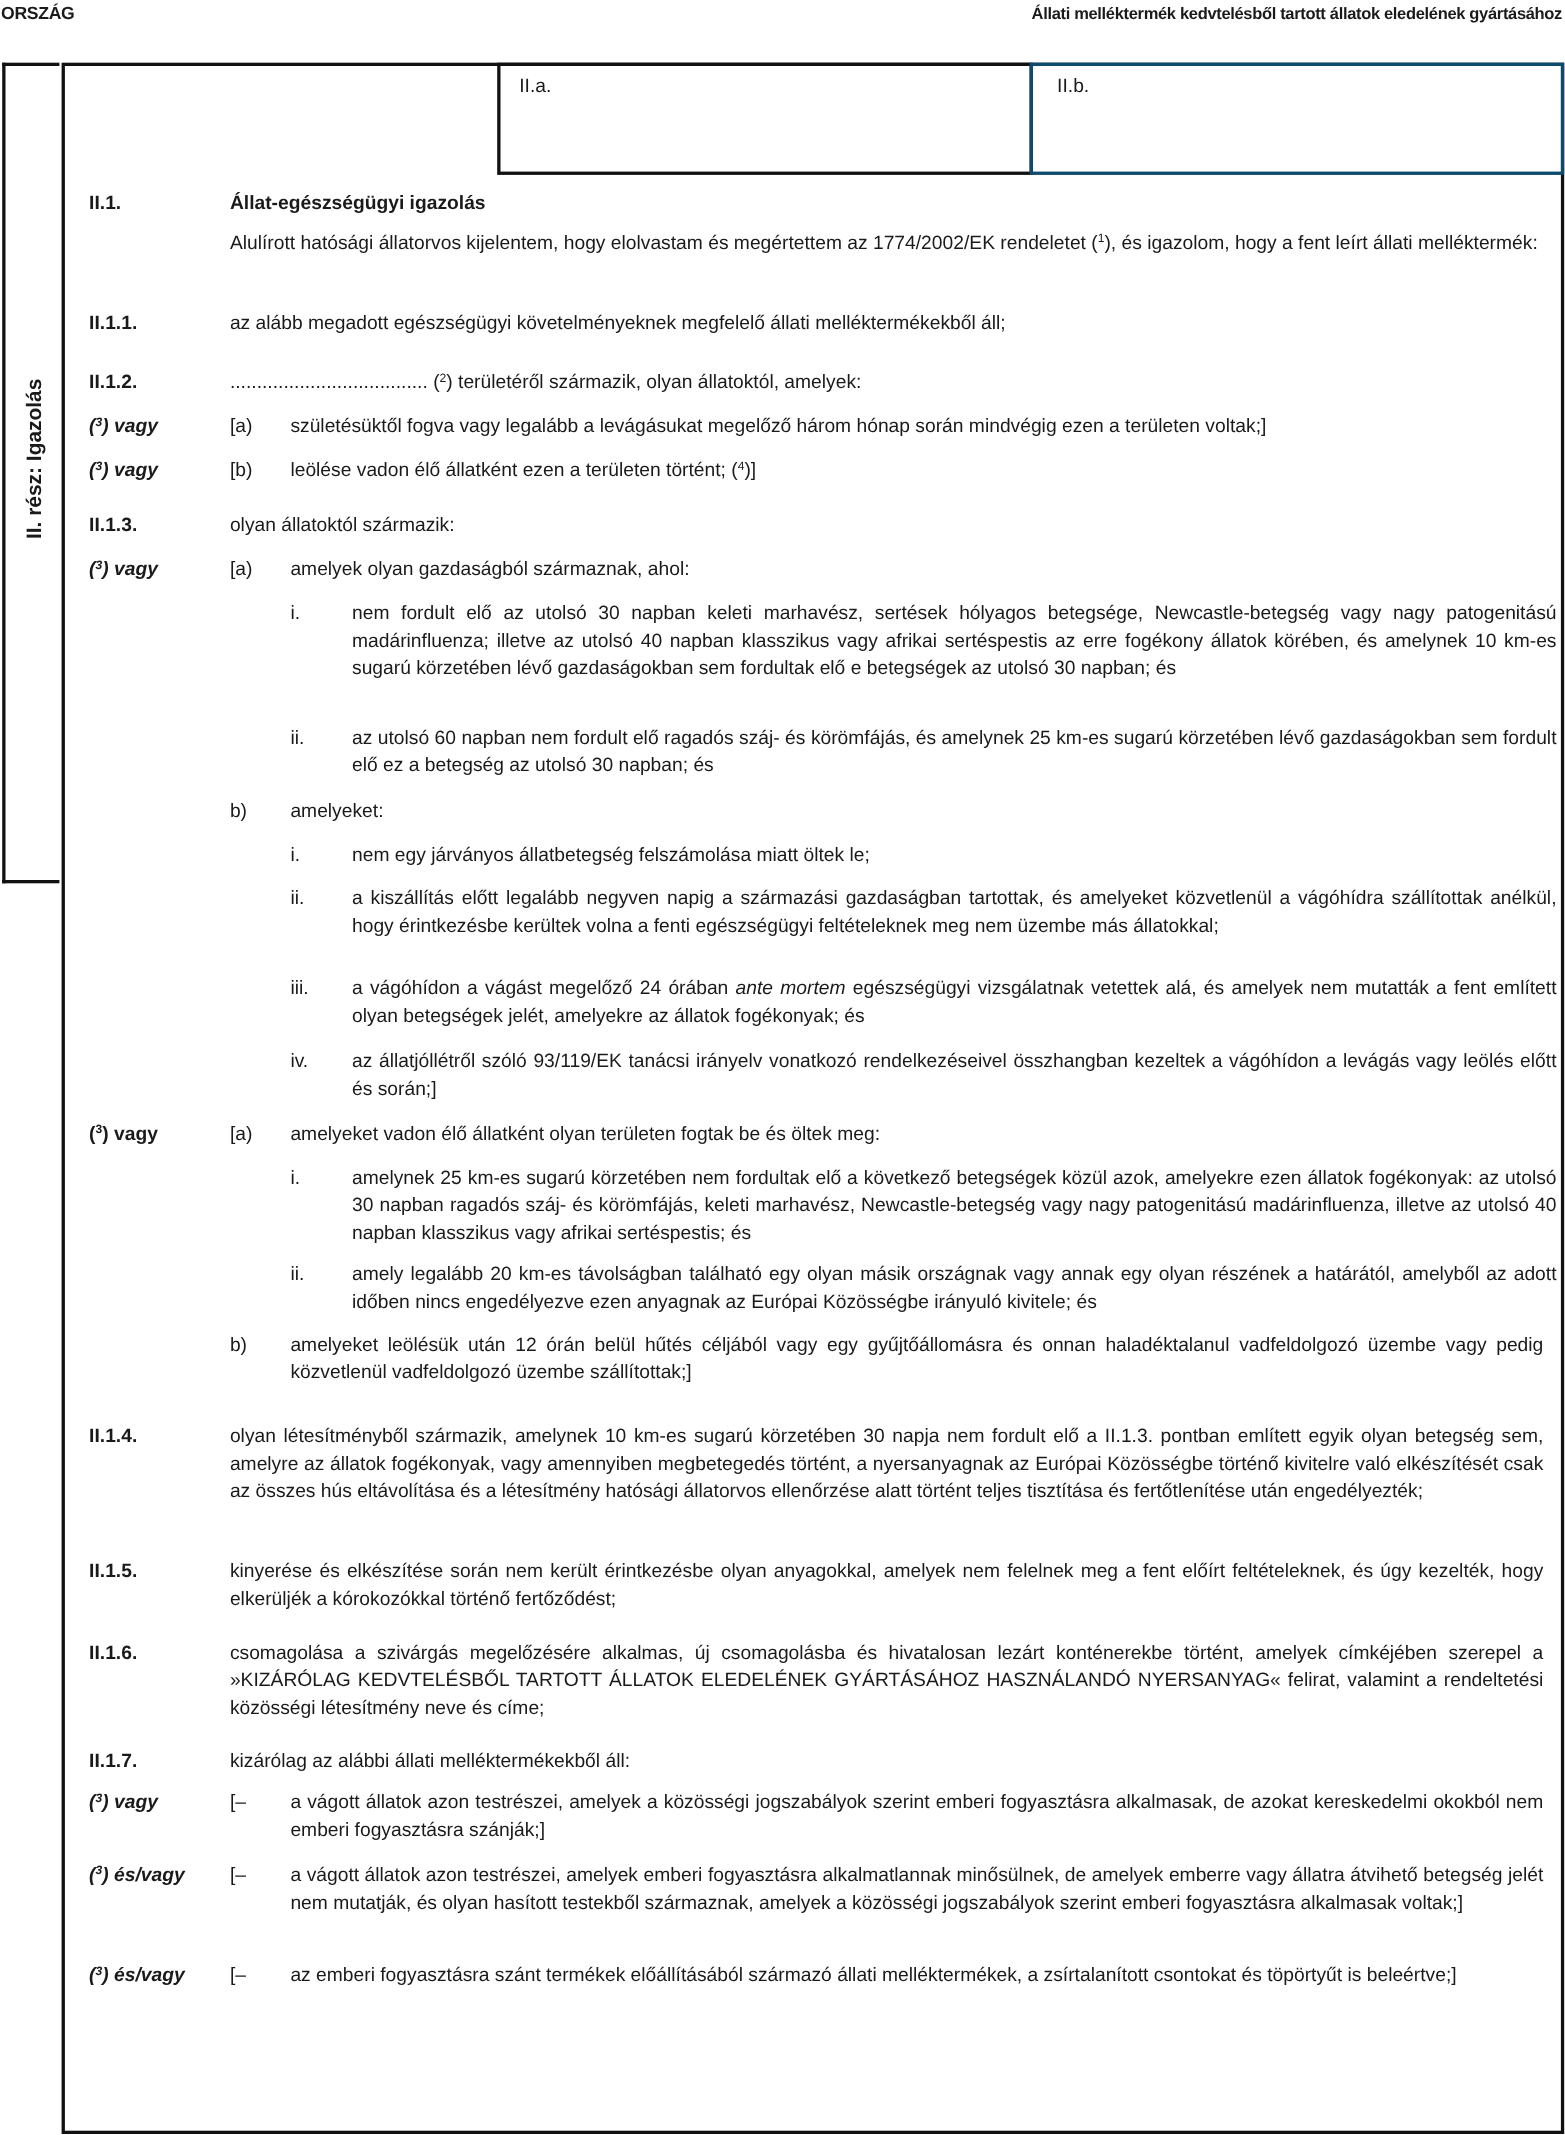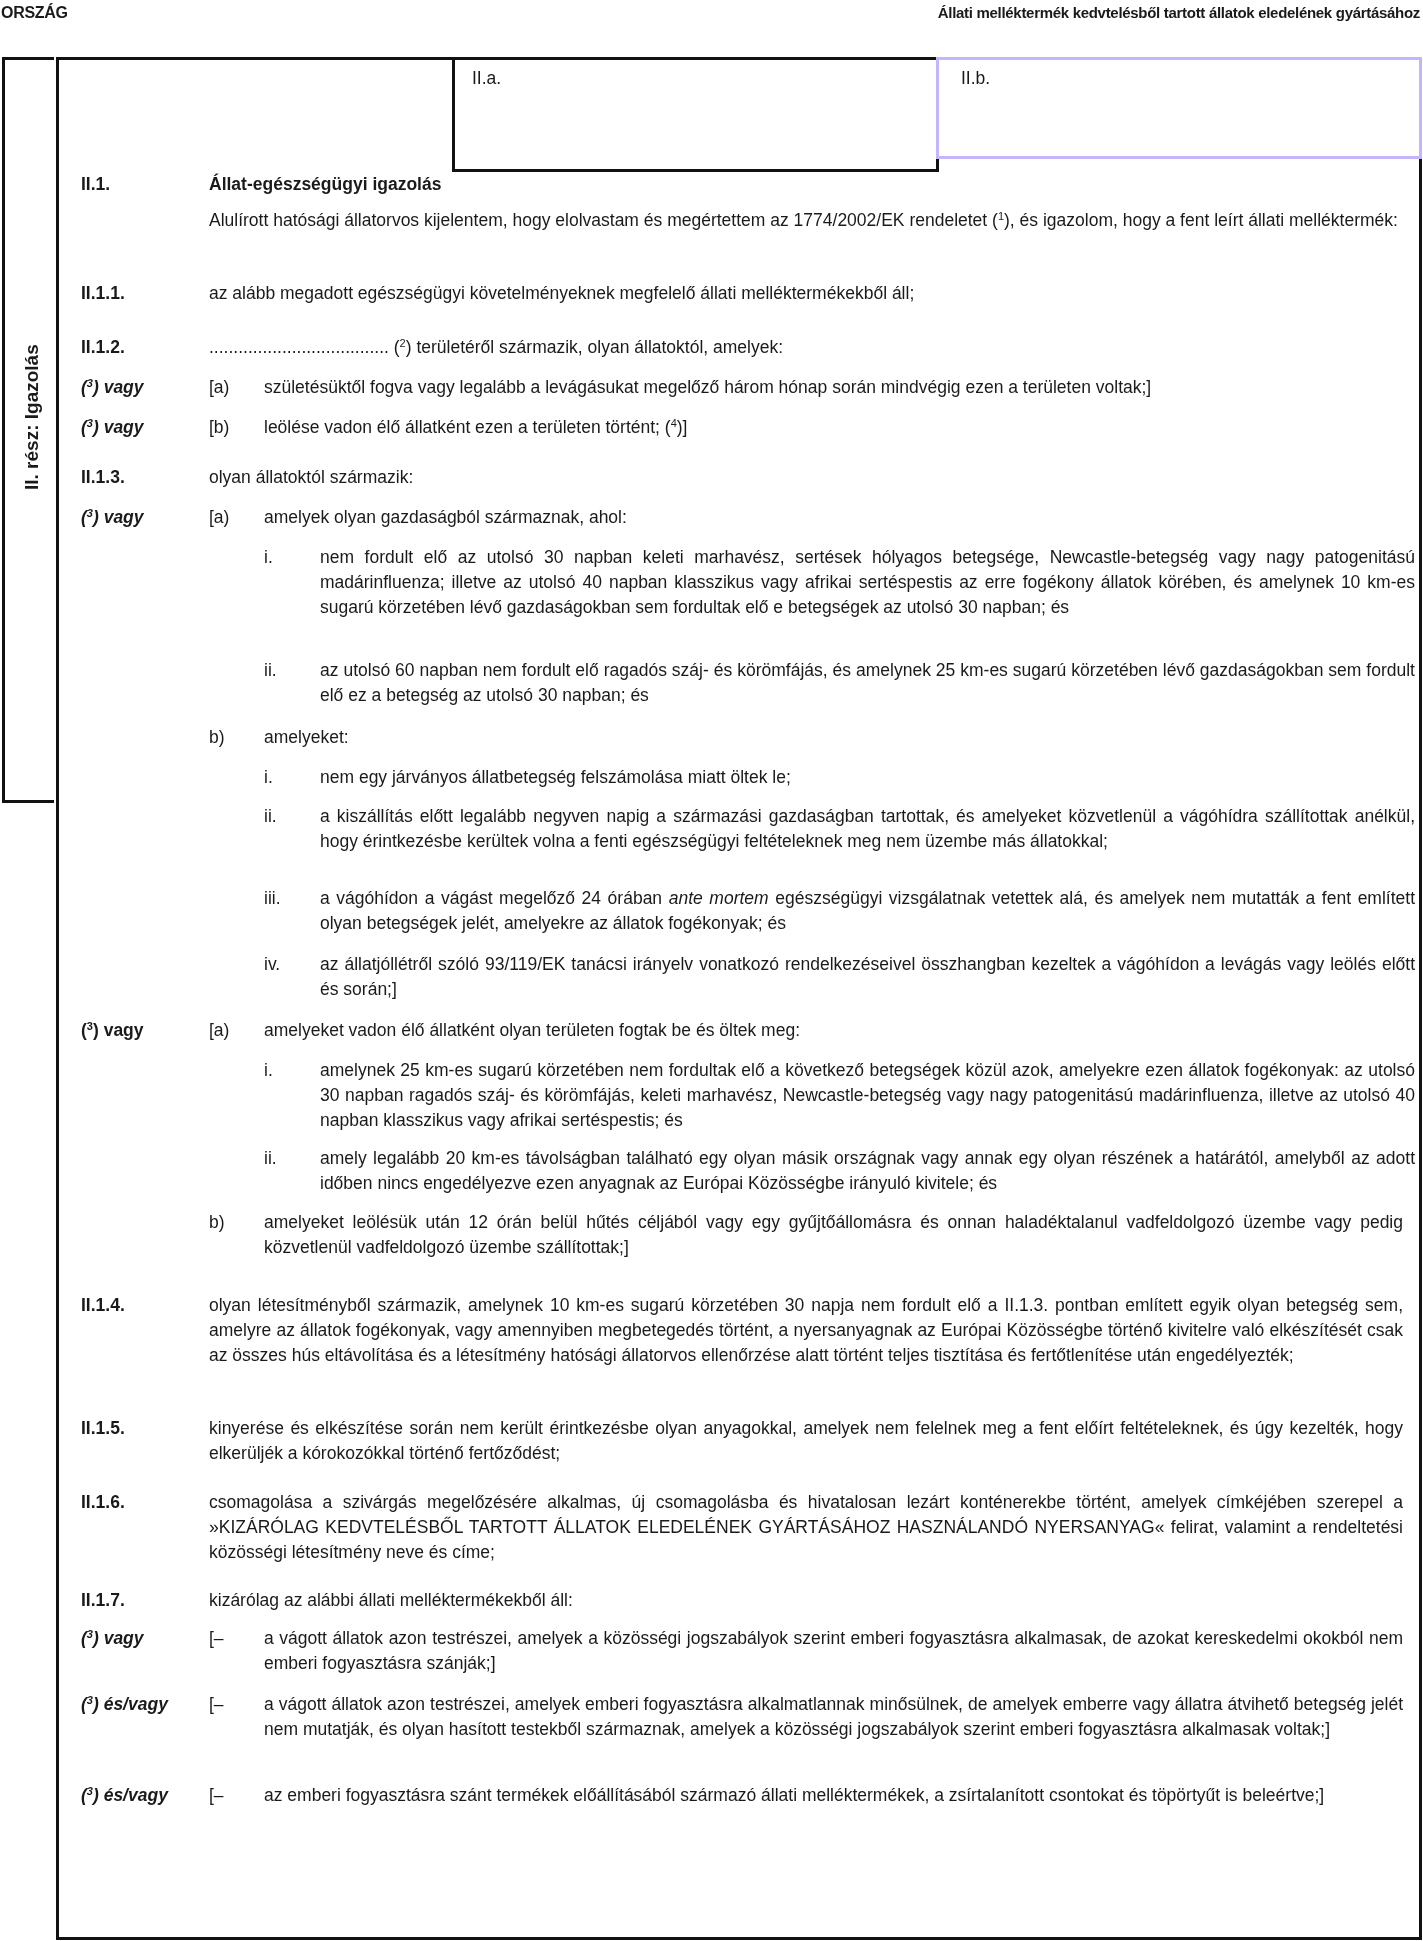--- a/index.html
+++ b/index.html
@@ -18,26 +18,26 @@
   .sidebar-label {
     position: absolute; left: 14px; top: 430px;
     transform: rotate(-90deg); transform-origin: left top;
     font-weight: bold; font-size: 19px; white-space: nowrap;
   }
   .main {
     position: absolute; left: 56px; top: 57px; width: 1366px; height: 1883px;
     border: 3px solid #111; box-sizing: border-box;
   }
   .box-a {
-    position: absolute; left: 393px; top: -3px; width: 487px; height: 115px;
+    position: absolute; left: 393px; top: -3px; width: 487px; height: 102px;
     border: 3px solid #111; box-sizing: border-box;
   }
   .box-b {
     position: absolute; left: 877px; top: -3px; width: 486px; height: 102px;
-    border: 3px solid #c4b5fd; box-sizing: border-box;
+    border: 3px solid #0c4a6e; box-sizing: border-box;
   }
   .box-a .num { position: absolute; left: 17px; top: 6px; }
   .box-a .txt { position: absolute; left: 143px; top: 6px; width: 230px; }
   .box-b .num { position: absolute; left: 22px; top: 6px; }
 
   .row { position: absolute; left: 0; right: 0; }
   .c1 { position: absolute; left: 22px; font-weight: bold; }
   .c2 { position: absolute; left: 150px; }
   .c3 { position: absolute; left: 205px; }
   .t2 { position: absolute; left: 150px; right: 16px; text-align: justify; }

